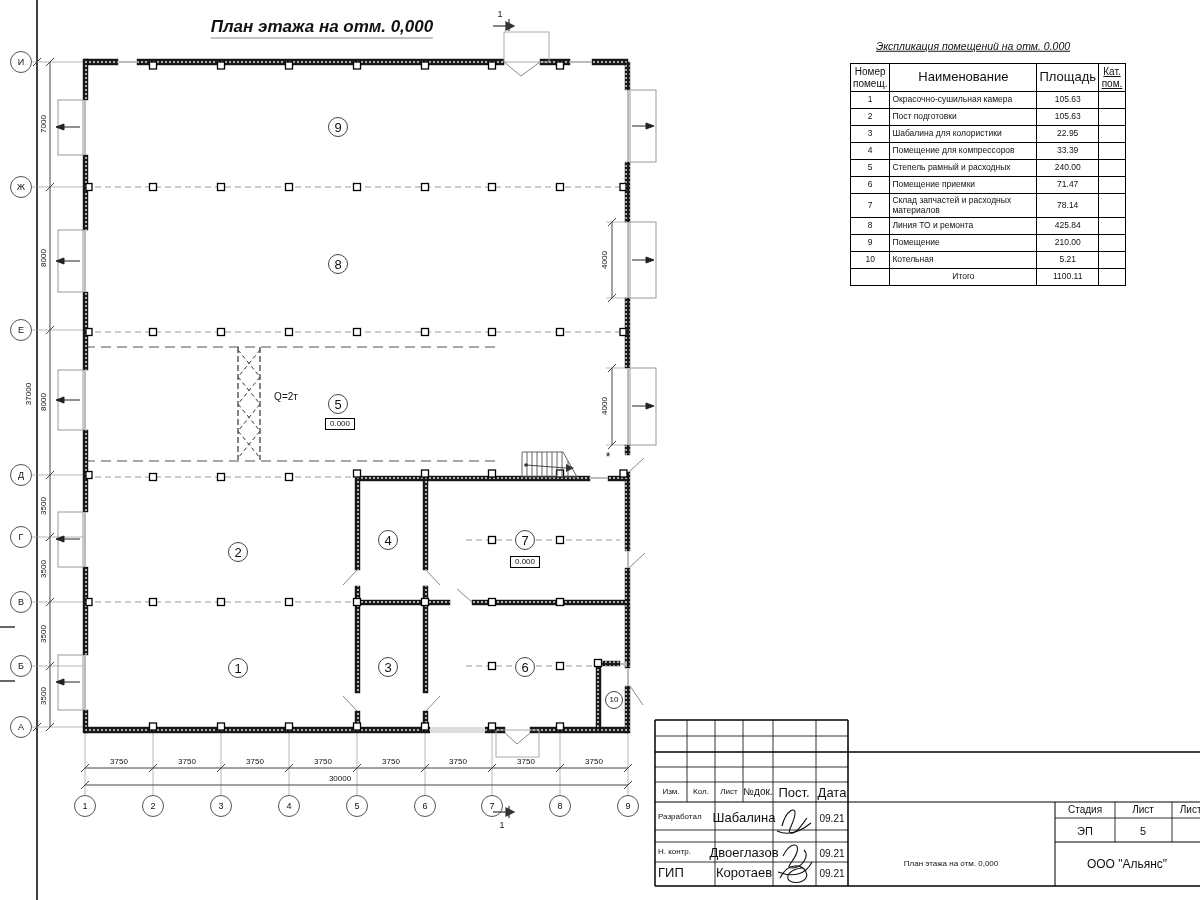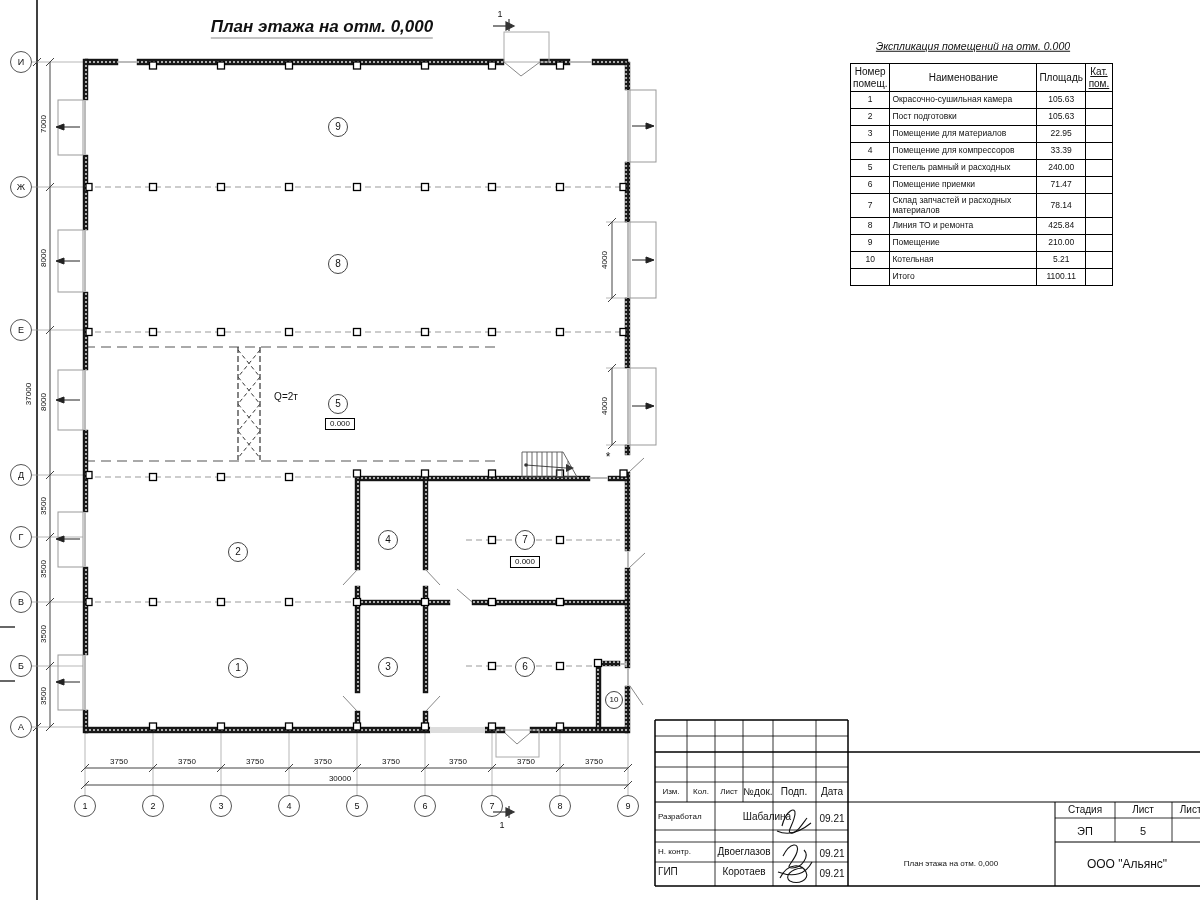--- a/index.html
+++ b/index.html
@@ -3,37 +3,37 @@
 <meta charset="utf-8">
 <style>
   html,body{margin:0;padding:0;background:#e8e8e8;}
   #sheet{position:relative;width:1200px;height:900px;background:#ffffff;overflow:hidden;
          font-family:"Liberation Sans",sans-serif;color:#111;}
   #geo{position:absolute;left:0;top:0;}
   .txt{position:absolute;transform:translate(-50%,-50%);white-space:nowrap;color:#111;
        font-family:"Liberation Sans",sans-serif;font-size:9px;line-height:1;}
   .rot{transform:translate(-50%,-50%) rotate(-90deg);}
   .tl{transform:translate(0,-50%);}
-  .f7{font-size:10px;} .f8{font-size:8px;} .f85{font-size:10px;} .f9{font-size:9px;}
+  .f7{font-size:10px;} .f8{font-size:8px;} .f85{font-size:13px;} .f9{font-size:9px;}
   .f10{font-size:10px;} .f11{font-size:11px;} .f12{font-size:12px;}
   .plan-title{font-size:17px;font-style:italic;font-weight:600;
               border-bottom:1.5px solid #888;padding-bottom:3px;}
   .sched-title{font-size:10.5px;font-style:italic;text-decoration:underline;}
   .elev{border:1px solid #000;background:#fff;padding:1px 4px;font-size:8px;}
   .sched{position:absolute;left:850px;top:63px;border-collapse:collapse;
          font-family:"Liberation Sans",sans-serif;font-size:8.5px;line-height:1.12;
          border:1.5px solid #000;}
   .sched th,.sched td{border:1px solid #000;padding:1px 2px;font-weight:normal;vertical-align:middle;}
   .sched th{text-align:center;}
   .c-num{width:32px;text-align:center;}
   .c-name{width:142px;text-align:left;}
   .c-area{width:42px;text-align:center;}
   .c-cat{width:22px;text-align:center;text-decoration:underline;}
   .sched tr{height:17px;}
-  .tot{text-align:left;padding-right:4px;}
+  .tot{text-align:center;padding-right:4px;}
 </style>
 </head>
 <body>
 
 <div id="sheet">
 
 <svg id="geo" width="1200" height="900" viewBox="0 0 1200 900">
   <defs>
     <pattern id="wh" width="4" height="4" patternUnits="userSpaceOnUse">
       <rect width="4" height="4" fill="#1a1a1a"></rect>
@@ -461,21 +461,21 @@
           <td class="c-cat"></td>
         </tr>
   <tr>
           <td class="c-num">2</td>
           <td class="c-name">Пост подготовки</td>
           <td class="c-area">105.63</td>
           <td class="c-cat"></td>
         </tr>
   <tr>
           <td class="c-num">3</td>
-          <td class="c-name">Помещение для материалов</td>
+          <td class="c-name">Шабалина для колористики</td>
           <td class="c-area">22.95</td>
           <td class="c-cat"></td>
         </tr>
   <tr>
           <td class="c-num">4</td>
           <td class="c-name">Помещение для компрессоров</td>
           <td class="c-area">33.39</td>
           <td class="c-cat"></td>
         </tr>
   <tr>
@@ -520,25 +520,25 @@
           <td class="c-area">1100.11</td>
           <td class="c-cat"></td>
         </tr>
 </tbody>
     </table>
 
 <div class="txt f8" style="left:671px;top:792px">Изм.</div>
 <div class="txt f8" style="left:701px;top:792px">Кол.</div>
 <div class="txt f8" style="left:729px;top:792px">Лист</div>
 <div class="txt f7" style="left:758px;top:792px">№док.</div>
-<div class="txt f85" style="left:794px;top:792px">Подп.</div>
+<div class="txt f85" style="left:794px;top:792px">Пост.</div>
 <div class="txt f85" style="left:832px;top:792px">Дата</div>
 
 <div class="txt f8 tl" style="left:658px;top:817px">Разработал</div>
-<div class="txt f85" style="left:767px;top:817px">Шабалина</div>
+<div class="txt f85" style="left:744px;top:817px">Шабалина</div>
 <div class="txt f7" style="left:832px;top:819px">09.21</div>
 
 <div class="txt f8 tl" style="left:658px;top:852px">Н. контр.</div>
 <div class="txt f85" style="left:744px;top:852px">Двоеглазов</div>
 <div class="txt f7" style="left:832px;top:854px">09.21</div>
 
 <div class="txt f85 tl" style="left:658px;top:872px">ГИП</div>
 <div class="txt f85" style="left:744px;top:872px">Коротаев</div>
 <div class="txt f7" style="left:832px;top:874px">09.21</div>
 

